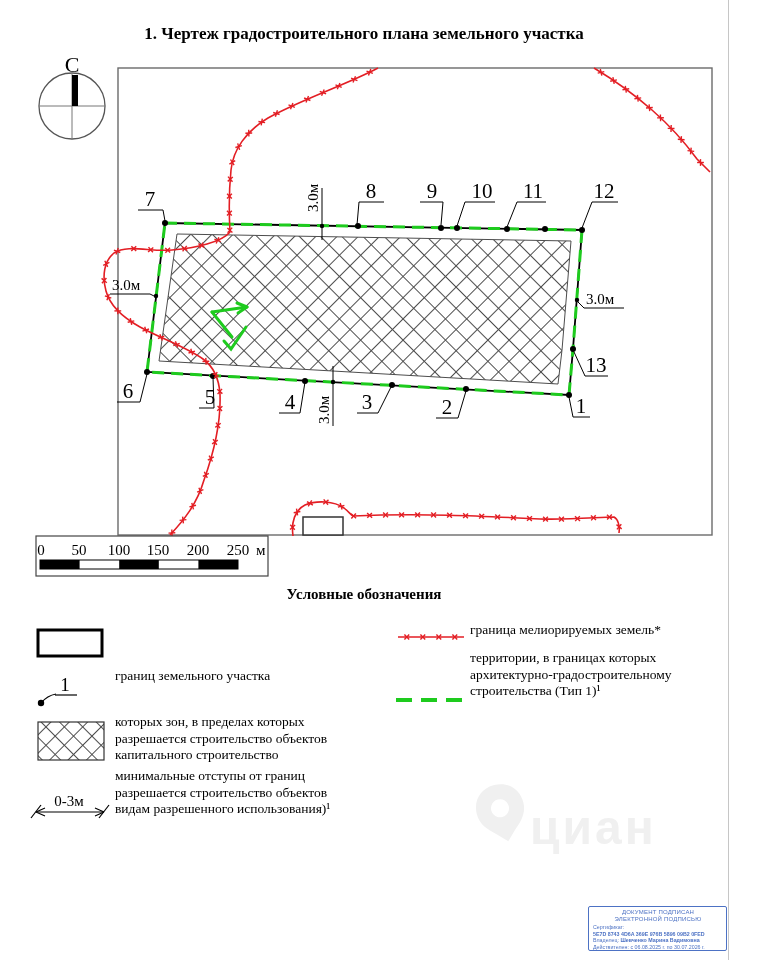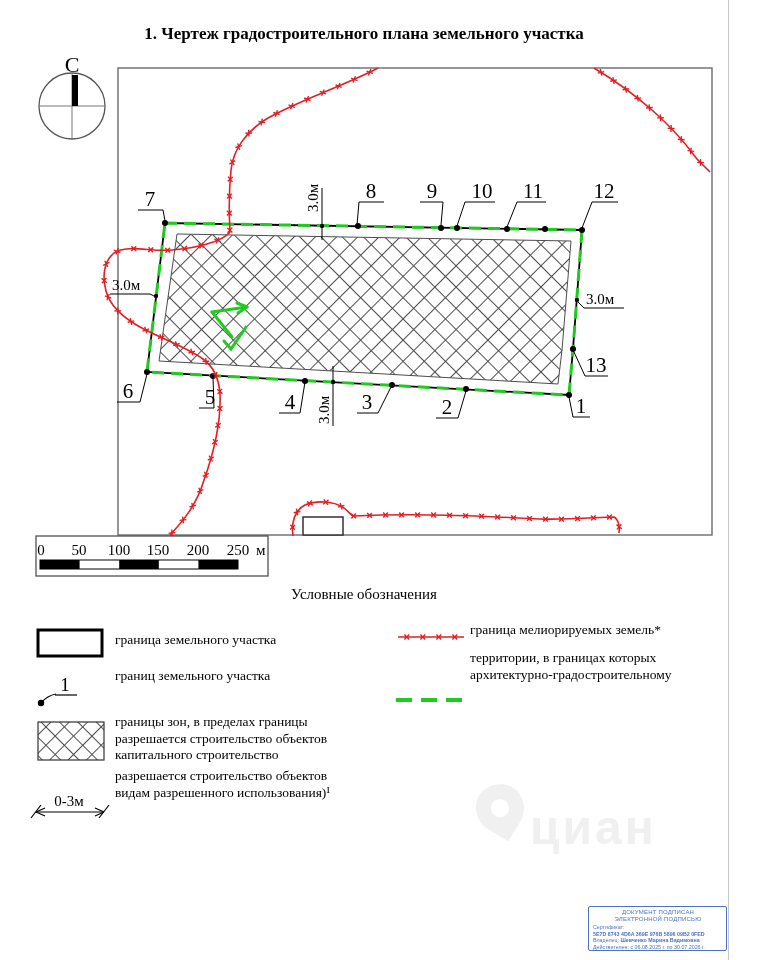--- a/index.html
+++ b/index.html
@@ -1,21 +1,21 @@
 <!DOCTYPE html>
 <html><head>
 <meta charset="utf-8">
 <style>
   html,body{margin:0;padding:0;background:#ffffff;}
   #page{position:relative;width:766px;height:960px;background:#ffffff;overflow:hidden;
         font-family:"Liberation Serif",serif;}
   .title{position:absolute;top:24px;left:0;width:728px;text-align:center;
          font-weight:bold;font-size:17px;color:#000;}
   .legend-heading{position:absolute;top:586px;left:0;width:728px;text-align:center;
-         font-weight:normal;font-size:15px;color:#000;}
+         font-weight:bold;font-size:15px;color:#000;}
   .leg-text{position:absolute;font-size:13.5px;line-height:1.24;color:#000;}
   svg.draw{position:absolute;left:0;top:0;pointer-events:none;}
   svg text{font-family:"Liberation Serif",serif;fill:#000;}
   .watermark{position:absolute;left:468px;top:778px;width:240px;height:92px;color:#f0f0f0;}
   .watermark .wm-text{position:absolute;left:62px;top:22px;font-family:"Liberation Sans",sans-serif;
          font-weight:bold;font-size:48px;letter-spacing:3px;color:#f0f0f0;}
   .stamp{position:absolute;left:588px;top:906px;width:130px;height:40px;
          border:1.5px solid #4d72c4;border-radius:2px;color:#4d72c4;
          font-family:"Liberation Sans",sans-serif;padding:2px 3px 1px 4px;background:#fff;}
   .s-h{font-size:6px;line-height:1.18;text-align:center;letter-spacing:.2px;}
@@ -347,41 +347,40 @@
           <line x1="436.4" y1="634.6" x2="441.2" y2="639.4"></line>
           <line x1="436.4" y1="639.4" x2="441.2" y2="634.6"></line>
           <line x1="452.4" y1="634.6" x2="457.2" y2="639.4"></line>
           <line x1="452.4" y1="639.4" x2="457.2" y2="634.6"></line>
         </g>
       </g>
   </svg>
 
   <div class="legend-heading">Условные обозначения</div>
 
-  <div class="leg-text" style="left:115px;top:632px;width:270px">
-    <div>граница земельного участка</div>
-  </div>
   <div class="leg-text" style="left:115px;top:668px;width:270px">
     <div>границ земельного участка</div>
   </div>
   <div class="leg-text" style="left:115px;top:714px;width:270px">
-    <div>границы зон, в пределах границы</div>
+    <div>которых зон, в пределах которых</div>
     <div>разрешается строительство объектов</div>
     <div>капитального строительство</div>
   </div>
   <div class="leg-text" style="left:115px;top:768px;width:280px">
+    <div>минимальные отступы от границ</div>
     <div>разрешается строительство объектов</div>
     <div>видам разрешенного использования)¹</div>
   </div>
   <div class="leg-text" style="left:470px;top:622px;width:250px">
     <div>граница мелиорируемых земель*</div>
   </div>
   <div class="leg-text" style="left:470px;top:650px;width:250px">
     <div>территории, в границах которых</div>
     <div>архитектурно-градостроительному</div>
+    <div>строительства (Тип 1)¹</div>
   </div>
 
   <div class="watermark">
     <svg width="56" height="72" style="position:absolute;left:6px;top:2px;transform:rotate(-14deg)">
       <path d="M28,4 C14,4 4,14 4,28 C4,39 11,46 18,52 L28,62 L38,52 C45,46 52,39 52,28 C52,14 42,4 28,4 Z
                M28,19 A9,9 0 1 1 27.9,19 Z" fill="#f0f0f0" fill-rule="evenodd"></path>
     </svg>
     <span class="wm-text">циан</span>
   </div>
 

